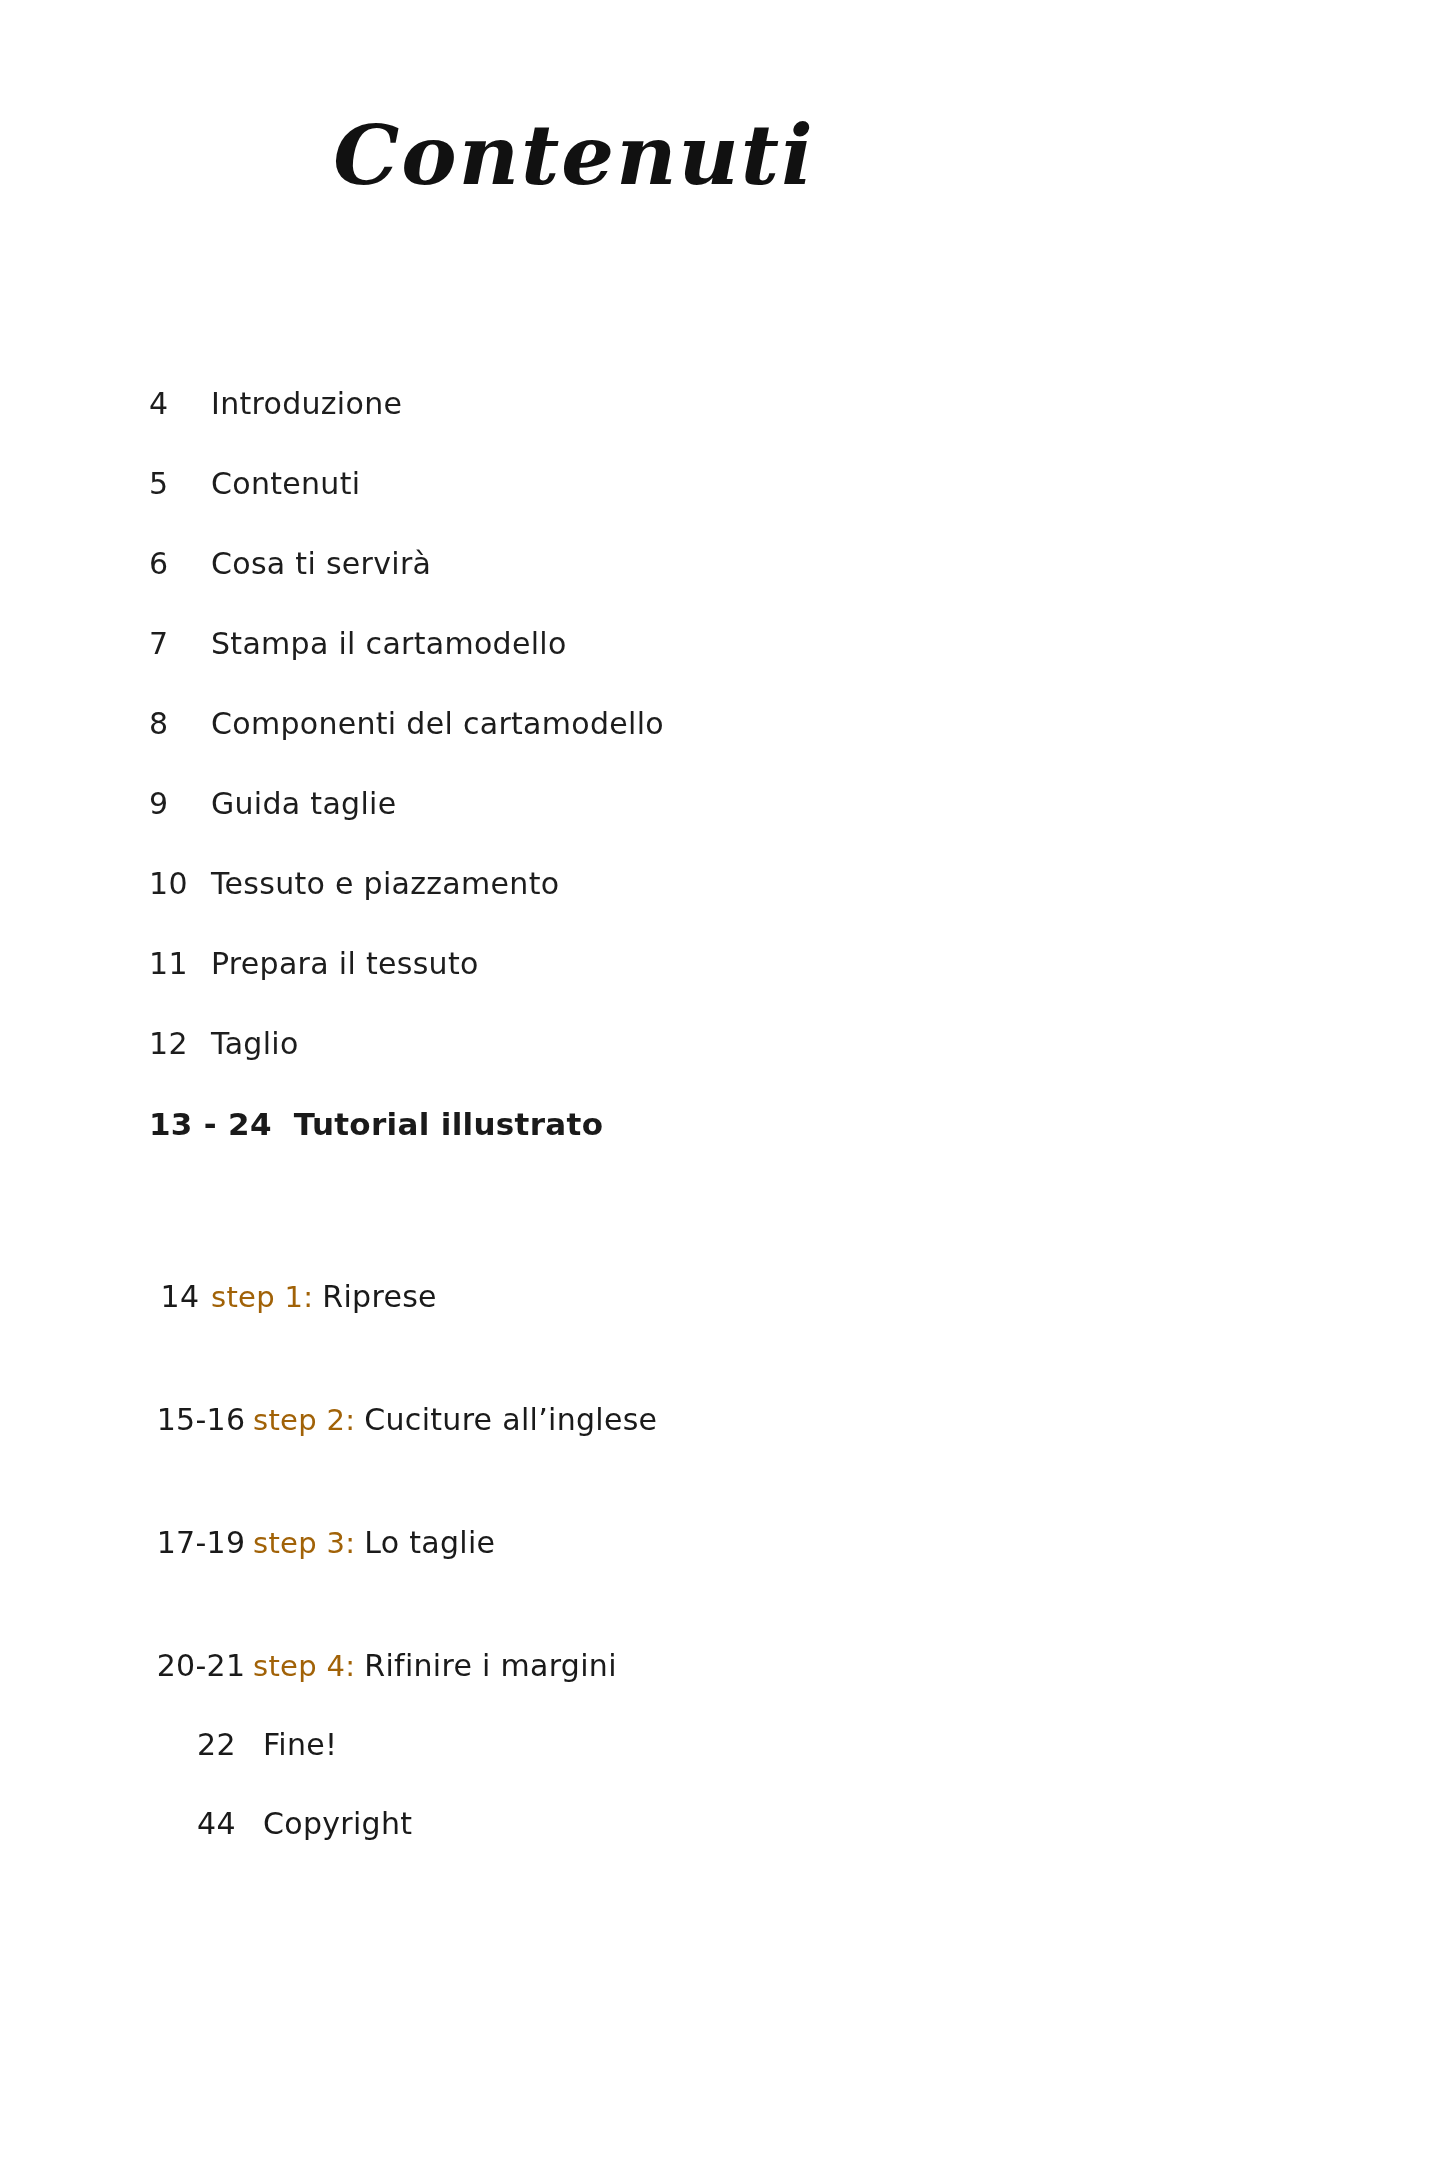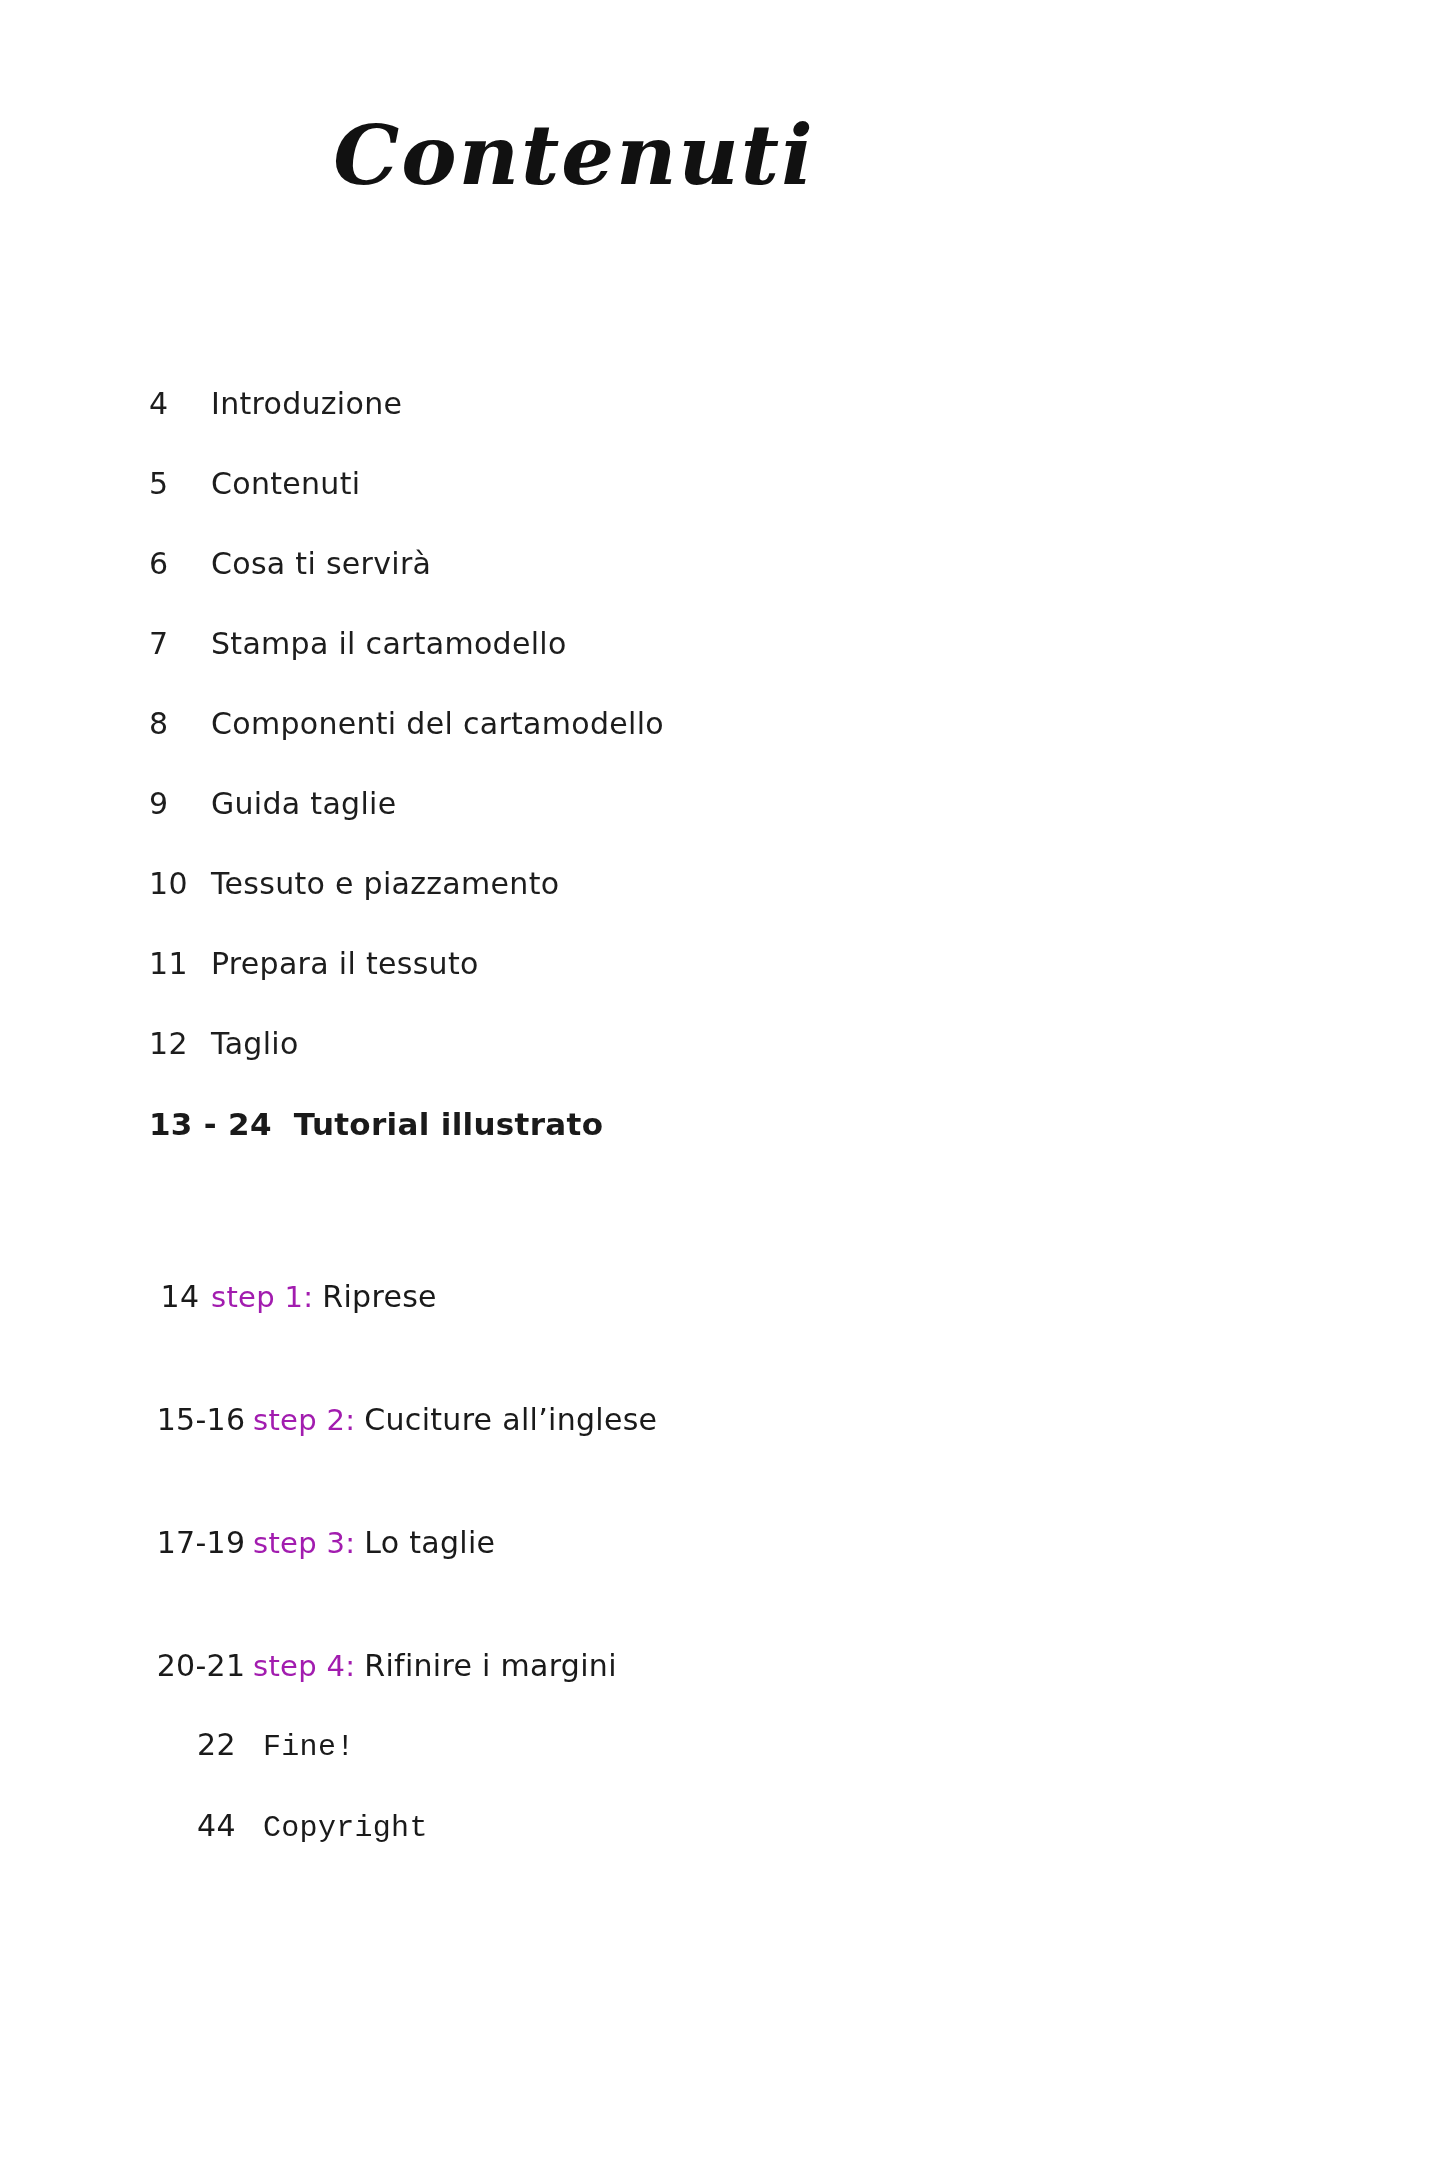--- a/index.html
+++ b/index.html
@@ -78,21 +78,21 @@
   }
   .step-entry .num {
     flex: 0 0 auto;
     font-size: 30px;
     min-width: 62px;
   }
   .step-entry .num.wide {
     min-width: 104px;
   }
   .step-entry .step-kicker {
-    color: #a21caf;
+    color: #a16207;
     font-size: 29px;
     margin-right: 9px;
     white-space: pre;
   }
   .step-entry .label {
     font-size: 30px;
     margin-top: 44px;
   }
   .plain-entry {
     display: flex;
@@ -101,21 +101,20 @@
     letter-spacing: 0.3px;
     margin-left: 48px;
   }
   .plain-entry .num {
     flex: 0 0 auto;
     font-size: 30px;
     min-width: 66px;
   }
   .plain-entry .label {
     font-size: 30px;
-    font-family: Liberation Mono, monospace;
   }
 </style>
 </head>
 <body>
 
 <div class="page">
 
   <h1 class="title">Contenuti</h1>
 
   <div class="toc">

